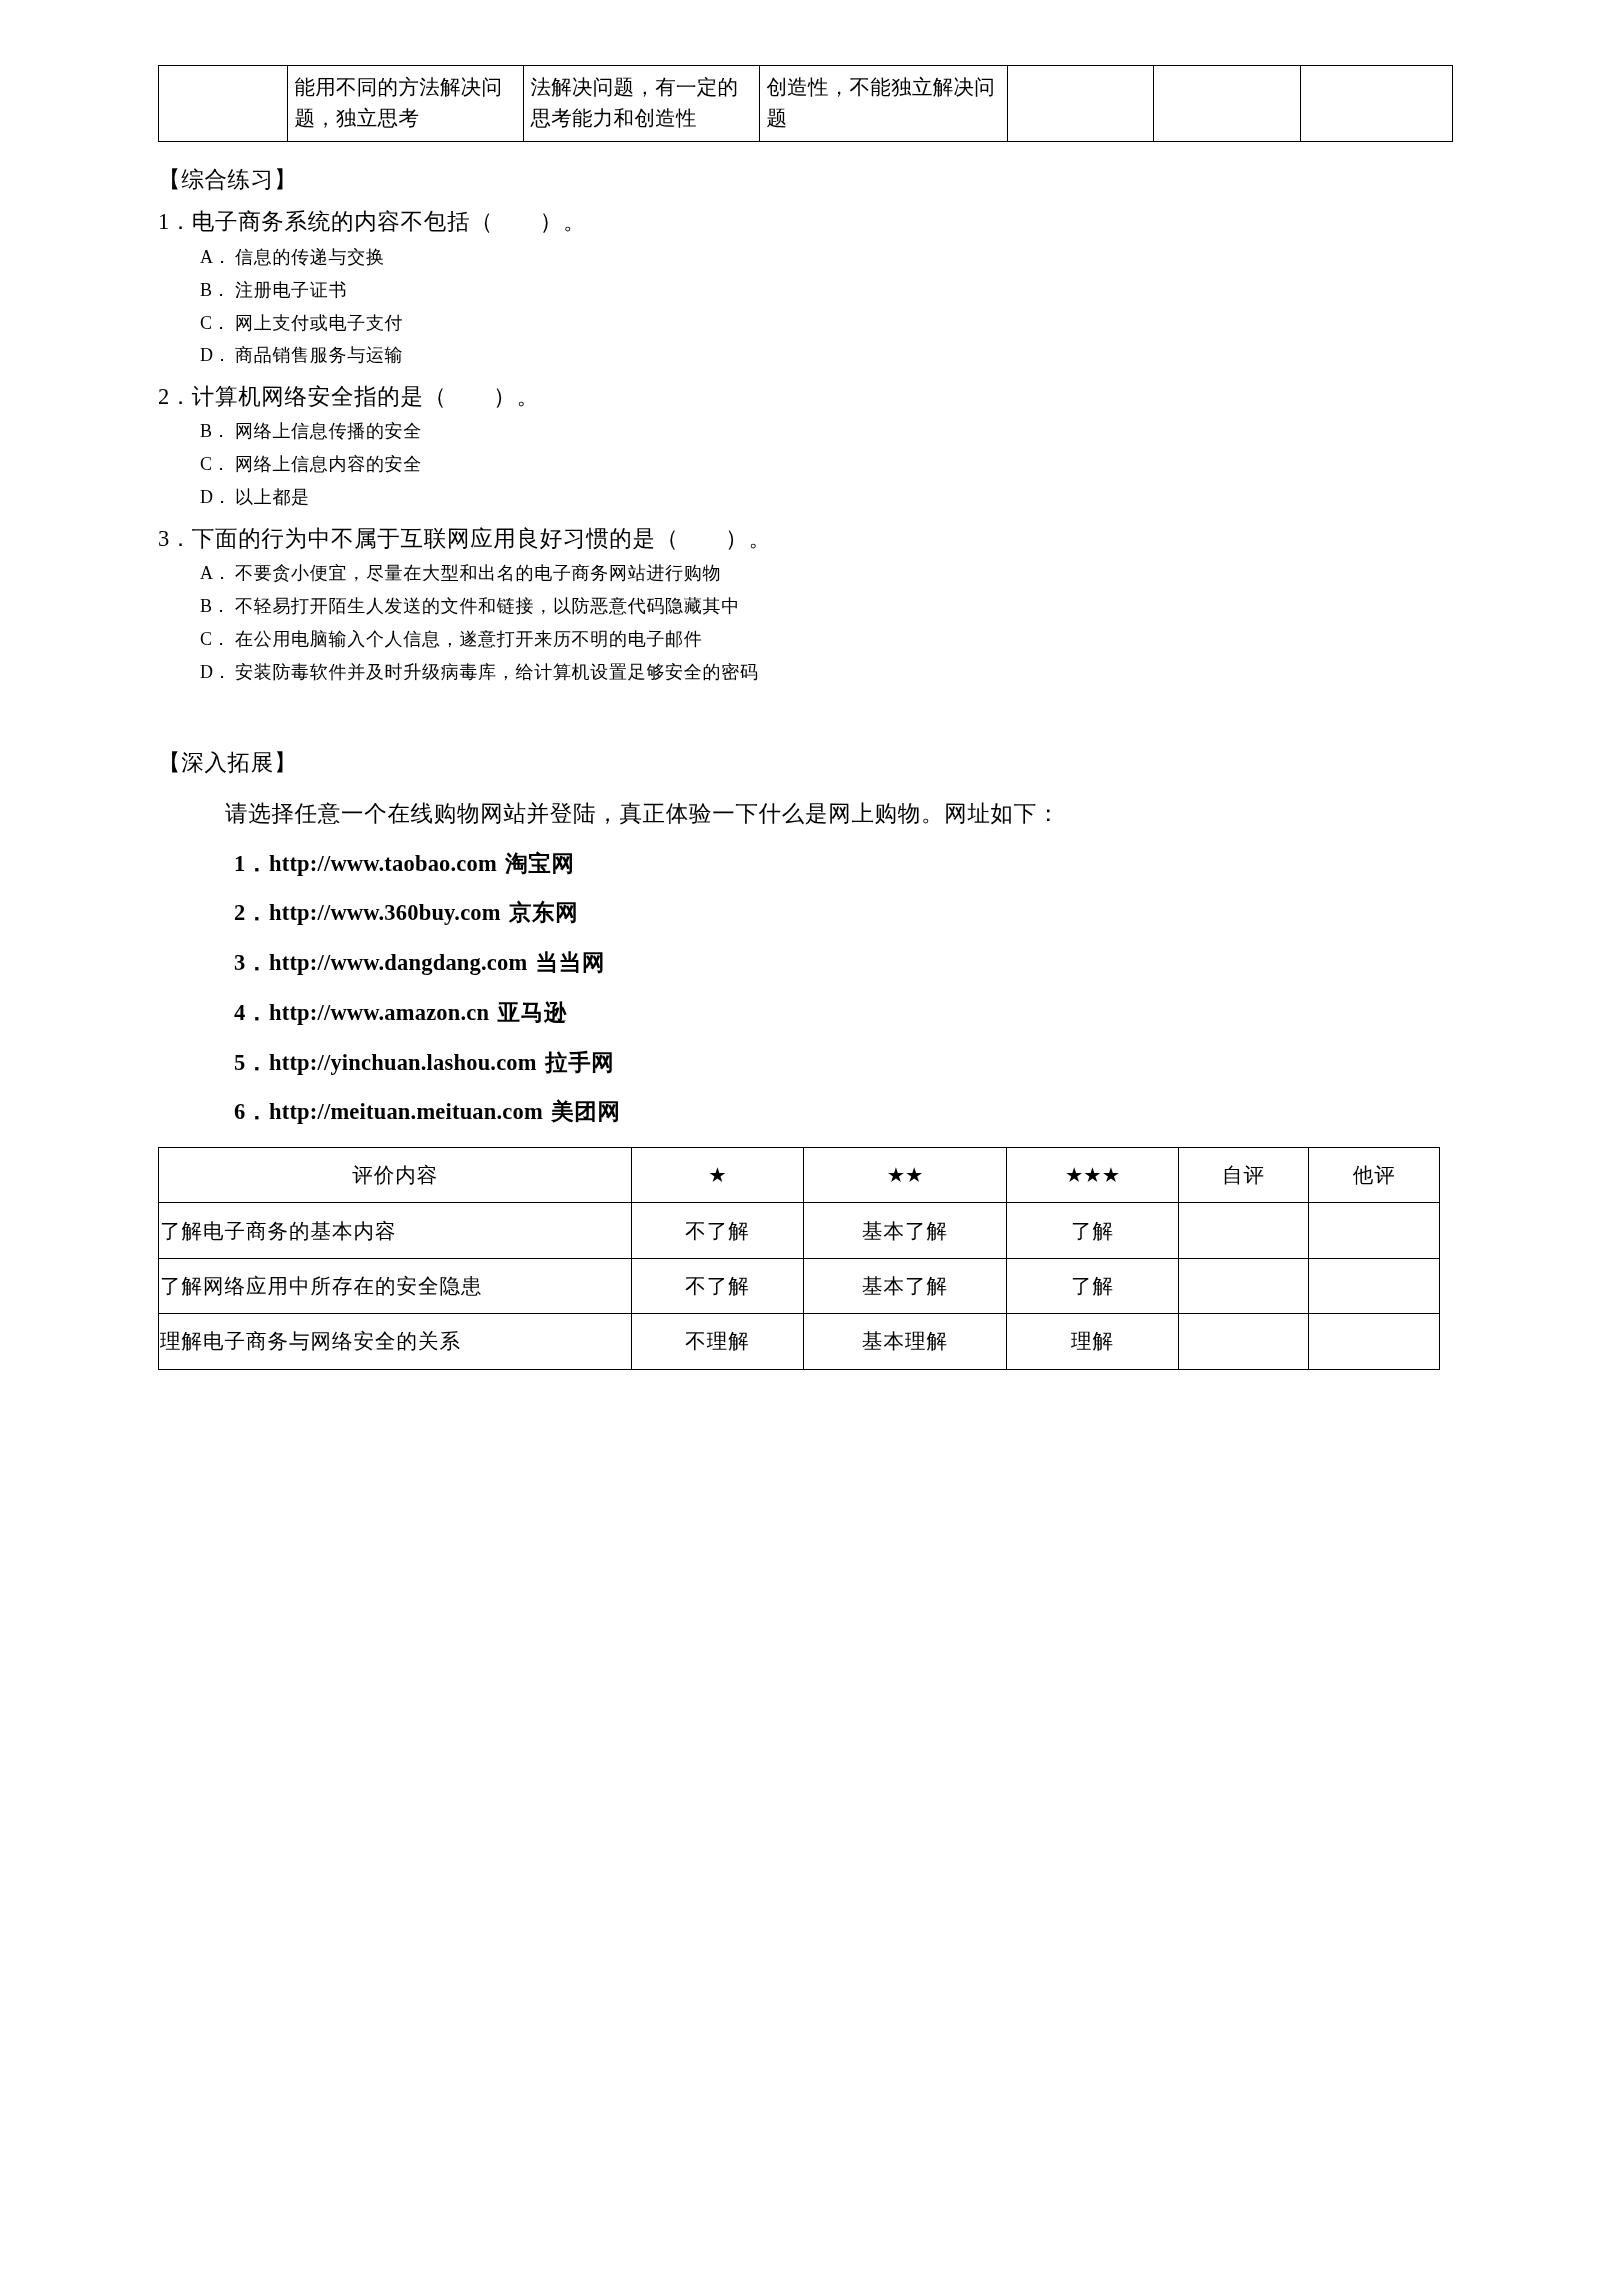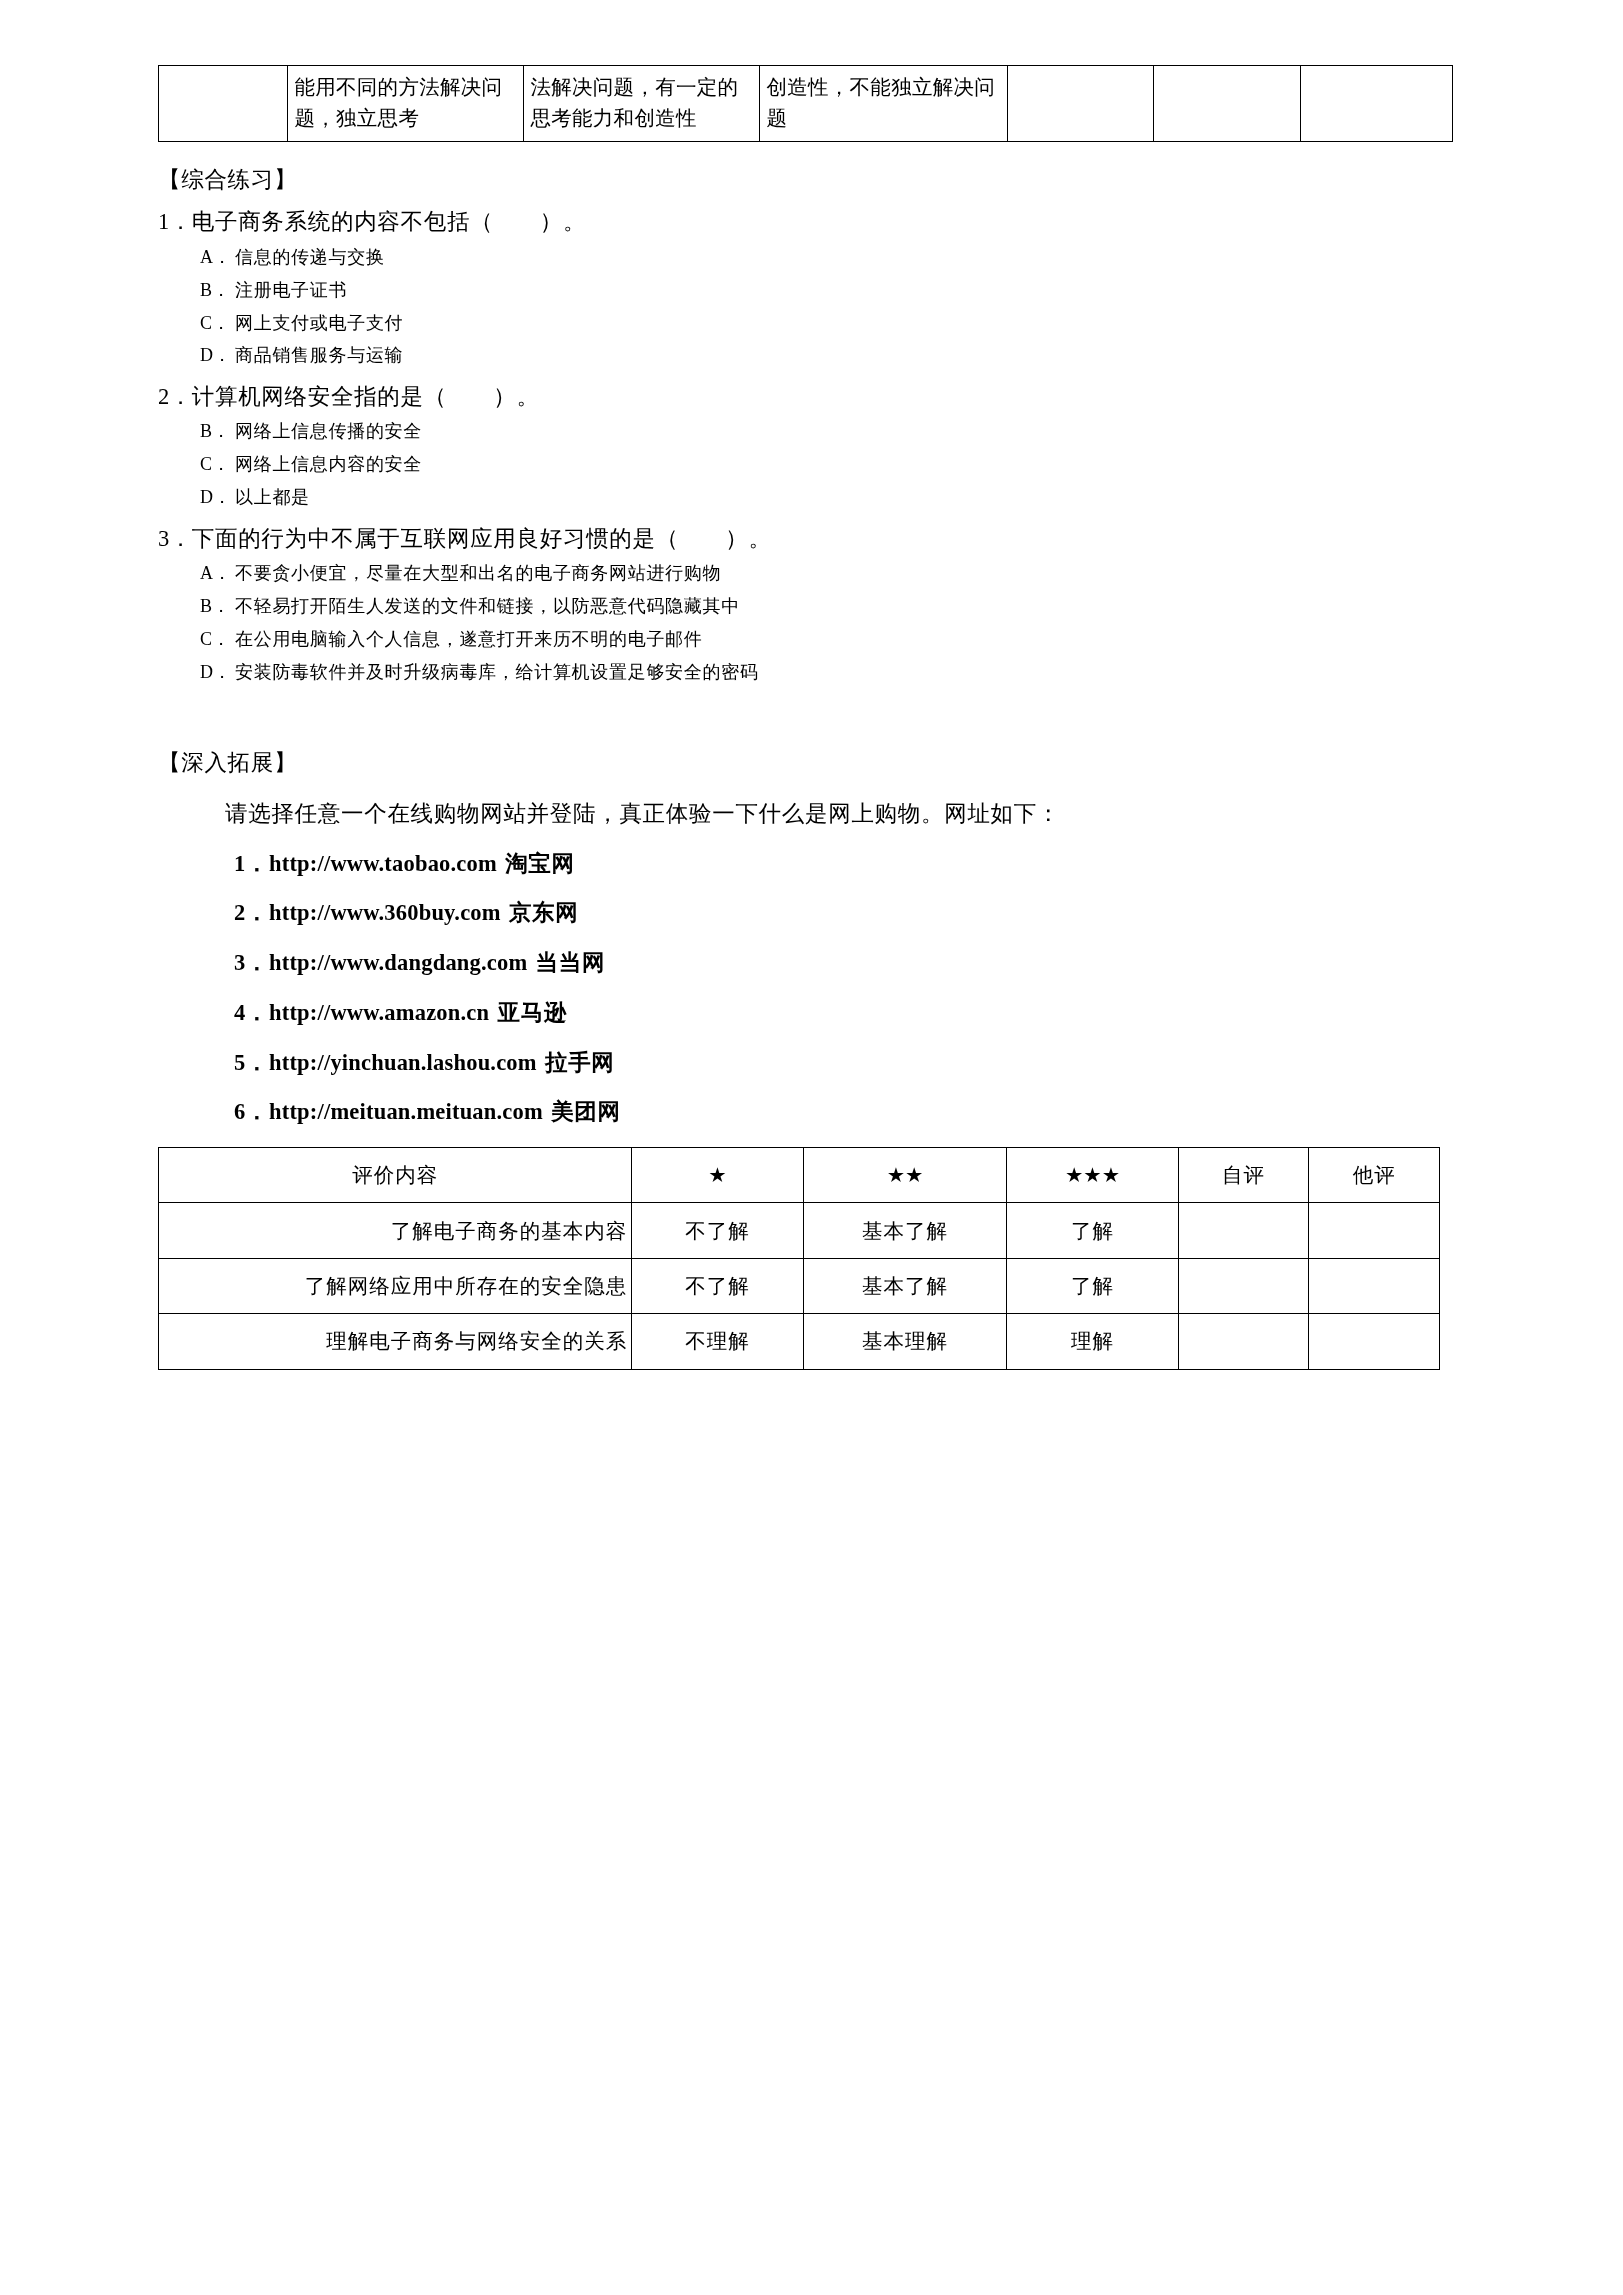--- a/index.html
+++ b/index.html
@@ -112,22 +112,22 @@
   table.eval-table td {
     border: 1.4px solid #000;
     text-align: center;
     vertical-align: middle;
     font-size: 20.5px;
     height: 49px;
     padding: 2.7px 4.1px;
     letter-spacing: 1px;
   }
   table.eval-table td.rowlabel {
-    text-align: right;
-    padding-left: 27px;
+    text-align: left;
+    padding-left: 1px;
     letter-spacing: 1px;
   }
   table.eval-table td.stars {
     letter-spacing: 0px;
     font-size: 20.5px;
   }
   .spacer-lg { height: 40px; }
 </style>
 </head>
 <body>

